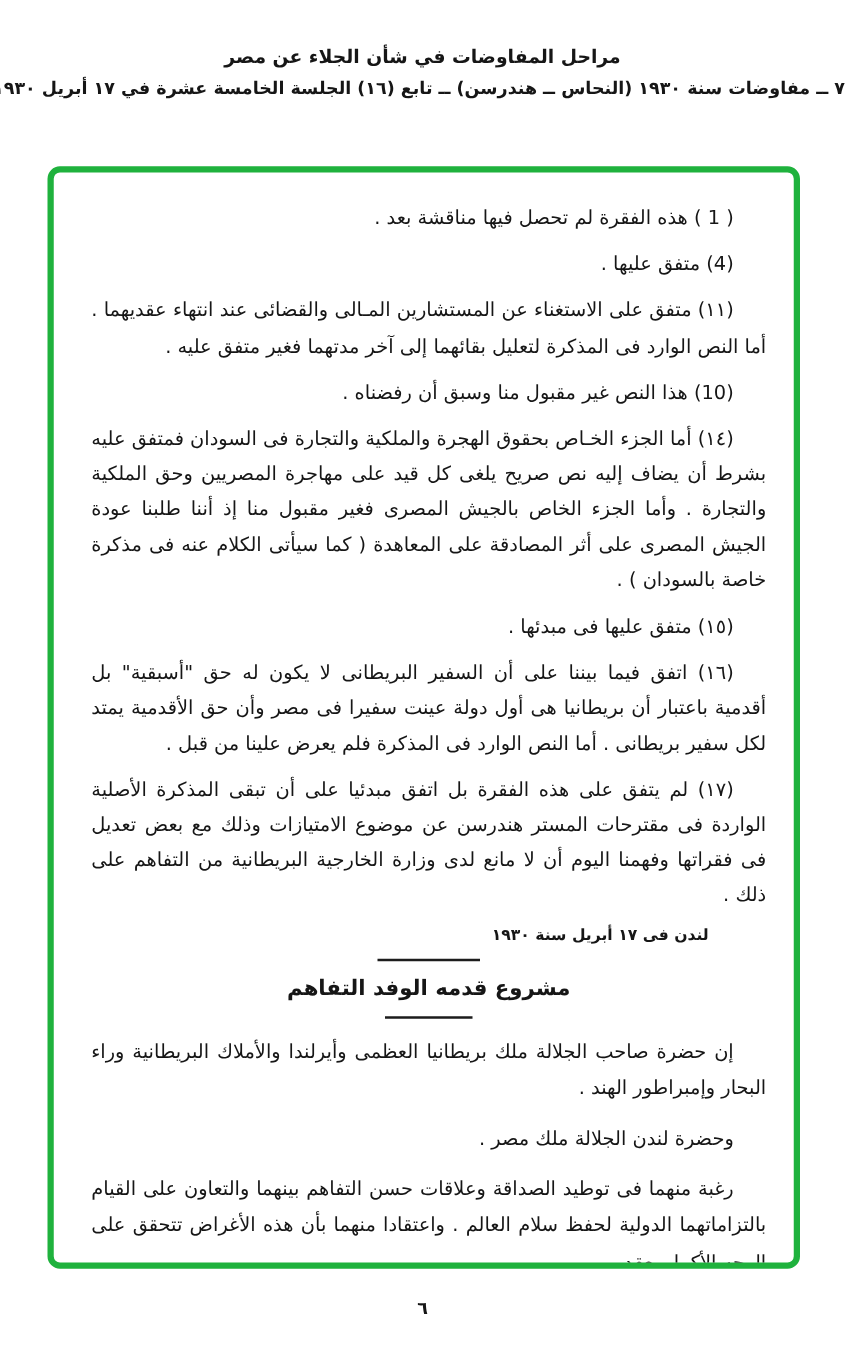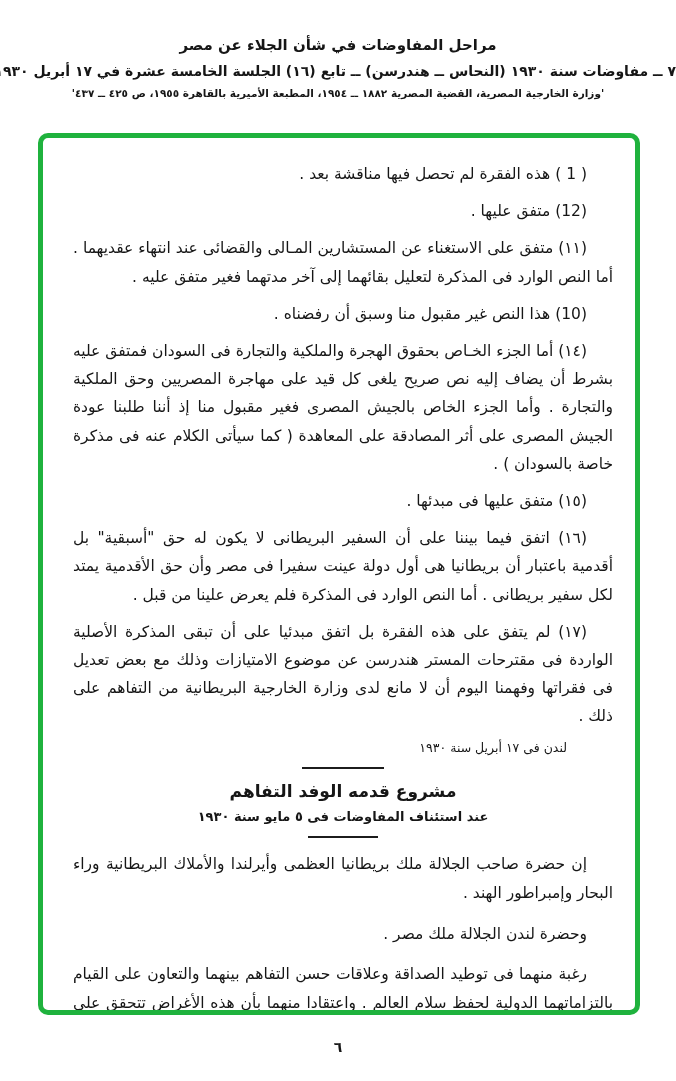--- a/index.html
+++ b/index.html
@@ -58,21 +58,21 @@
   }
   .clause {
     font-size: 15.5px;
     line-height: 1.82;
     text-align: justify;
     text-indent: 26px;
     margin: 0 0 9px 0;
   }
   .dateline {
     font-size: 12.5px;
-    font-weight: 400;
+    font-weight: 700;
     text-align: right;
     padding-right: 46px;
     margin: 4px 0 0 0;
   }
   .divider {
     border: 0;
     border-top: 2.5px solid #1c1c1c;
     width: 82px;
     margin: 12px auto;
   }
@@ -107,40 +107,38 @@
   }
 </style>
 </head>
 <body>
 
 <div class="page">
 
   <div class="header">
     <div class="title">مراحل المفاوضات في شأن الجلاء عن مصر</div>
     <div class="subtitle">٧ ــ مفاوضات سنة ١٩٣٠ (النحاس ــ هندرسن) ــ تابع (١٦) الجلسة الخامسة عشرة في ١٧ أبريل ١٩٣٠</div>
-    <div class="source">'وزارة الخارجية المصرية، القضية المصرية ١٨٨٢ ــ ١٩٥٤، المطبعة الأميرية بالقاهرة ١٩٥٥، ص ٤٢٥ ــ ٤٣٧'</div>
   </div>
 
   <div class="frame">
 
     <p class="clause">( 1 ) هذه الفقرة لم تحصل فيها مناقشة بعد .</p>
-    <p class="clause">(12) متفق عليها .</p>
+    <p class="clause">(4) متفق عليها .</p>
     <p class="clause">(١١) متفق على الاستغناء عن المستشارين المـالى والقضائى عند انتهاء عقديهما . أما النص الوارد فى المذكرة لتعليل بقائهما إلى آخر مدتهما فغير متفق عليه .</p>
     <p class="clause">(10) هذا النص غير مقبول منا وسبق أن رفضناه .</p>
     <p class="clause">(١٤) أما الجزء الخـاص بحقوق الهجرة والملكية والتجارة فى السودان فمتفق عليه بشرط أن يضاف إليه نص صريح يلغى كل قيد على مهاجرة المصريين وحق الملكية والتجارة . وأما الجزء الخاص بالجيش المصرى فغير مقبول منا إذ أننا طلبنا عودة الجيش المصرى على أثر المصادقة على المعاهدة ( كما سيأتى الكلام عنه فى مذكرة خاصة بالسودان ) .</p>
     <p class="clause">(١٥) متفق عليها فى مبدئها .</p>
     <p class="clause">(١٦) اتفق فيما بيننا على أن السفير البريطانى لا يكون له حق "أسبقية" بل أقدمية باعتبار أن بريطانيا هى أول دولة عينت سفيرا فى مصر وأن حق الأقدمية يمتد لكل سفير بريطانى . أما النص الوارد فى المذكرة فلم يعرض علينا من قبل .</p>
     <p class="clause">(١٧) لم يتفق على هذه الفقرة بل اتفق مبدئيا على أن تبقى المذكرة الأصلية الواردة فى مقترحات المستر هندرسن عن موضوع الامتيازات وذلك مع بعض تعديل فى فقراتها وفهمنا اليوم أن لا مانع لدى وزارة الخارجية البريطانية من التفاهم على ذلك .</p>
 
     <p class="dateline">لندن فى ١٧ أبريل سنة ١٩٣٠</p>
 
     <hr class="divider">
 
     <div class="sec-heading">مشروع قدمه الوفد التفاهم</div>
-    <div class="sec-subheading">عند استئناف المفاوضات فى ٥ مايو سنة ١٩٣٠</div>
 
     <hr class="divider small">
 
     <p class="bodyp">إن حضرة صاحب الجلالة ملك بريطانيا العظمى وأيرلندا والأملاك البريطانية وراء البحار وإمبراطور الهند .</p>
     <p class="bodyp">وحضرة لندن الجلالة ملك مصر .</p>
     <p class="bodyp">رغبة منهما فى توطيد الصداقة وعلاقات حسن التفاهم بينهما والتعاون على القيام بالتزاماتهما الدولية لحفظ سلام العالم . واعتقادا منهما بأن هذه الأغراض تتحقق على الوجه الأكمل بعقد</p>
 
   </div>
 
   <div class="pageno">٦</div>

